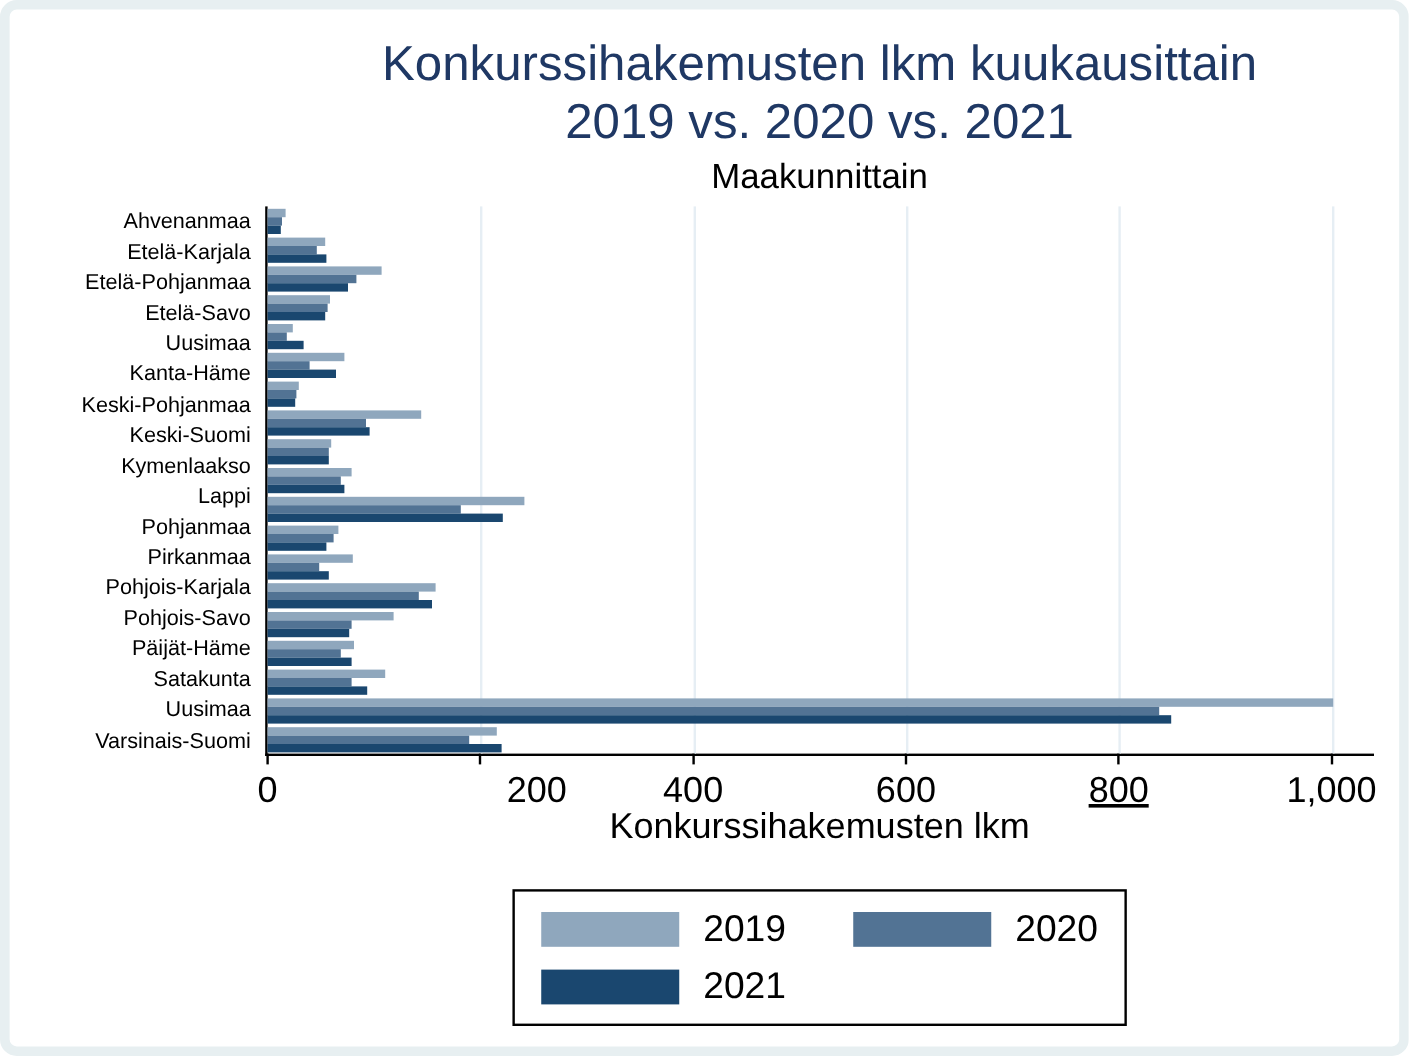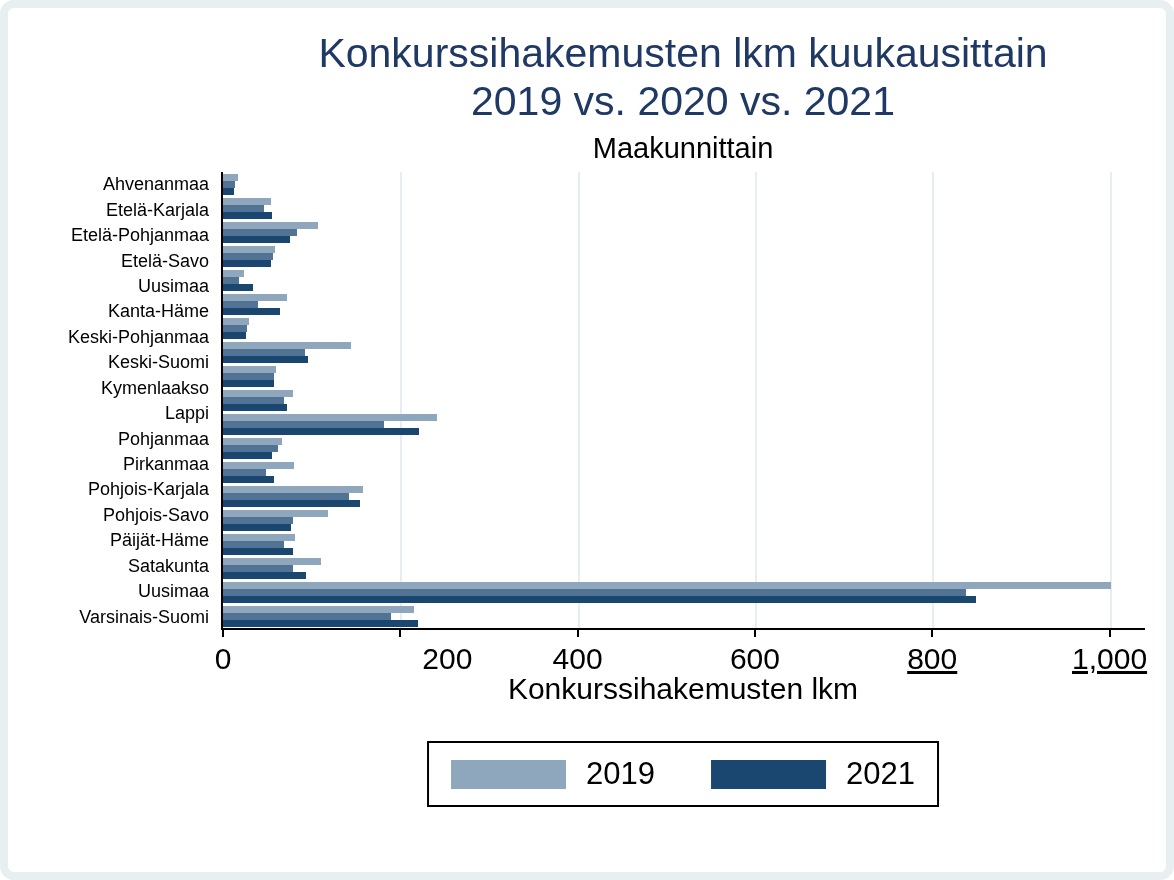--- a/index.html
+++ b/index.html
@@ -198,27 +198,31 @@
     <div class="xtick-label" style="left: 0%;">0</div>
     <div class="xtick" style="left: 19.2308%;"></div>
     <div class="xtick-label" style="left: 19.2308%; margin-left: 47px;">200</div>
     <div class="xtick" style="left: 38.4615%;"></div>
     <div class="xtick-label" style="left: 38.4615%;">400</div>
     <div class="xtick" style="left: 57.6923%;"></div>
     <div class="xtick-label" style="left: 57.6923%;">600</div>
     <div class="xtick" style="left: 76.9231%;"></div>
     <div class="xtick-label" style="left: 76.9231%; text-decoration: underline;">800</div>
     <div class="xtick" style="left: 96.1538%;"></div>
-    <div class="xtick-label" style="left: 96.1538%; text-decoration: underline;">1,000</div>
+    <div class="xtick-label" style="left: 96.1538%;">1,000</div>
   </div>
 
 <div class="xaxis-title">Konkurssihakemusten lkm</div>
 
 <div class="legend">
     <div class="legend-item">
       <div class="swatch" style="background: rgb(143, 167, 189);"></div>
       <div>2019</div>
     </div>
     <div class="legend-item">
+      <div class="swatch" style="background: rgb(82, 115, 148);"></div>
+      <div>2020</div>
+    </div>
+    <div class="legend-item">
       <div class="swatch" style="background: rgb(26, 71, 111);"></div>
       <div>2021</div>
     </div>
   </div>
 
 </body></html>

